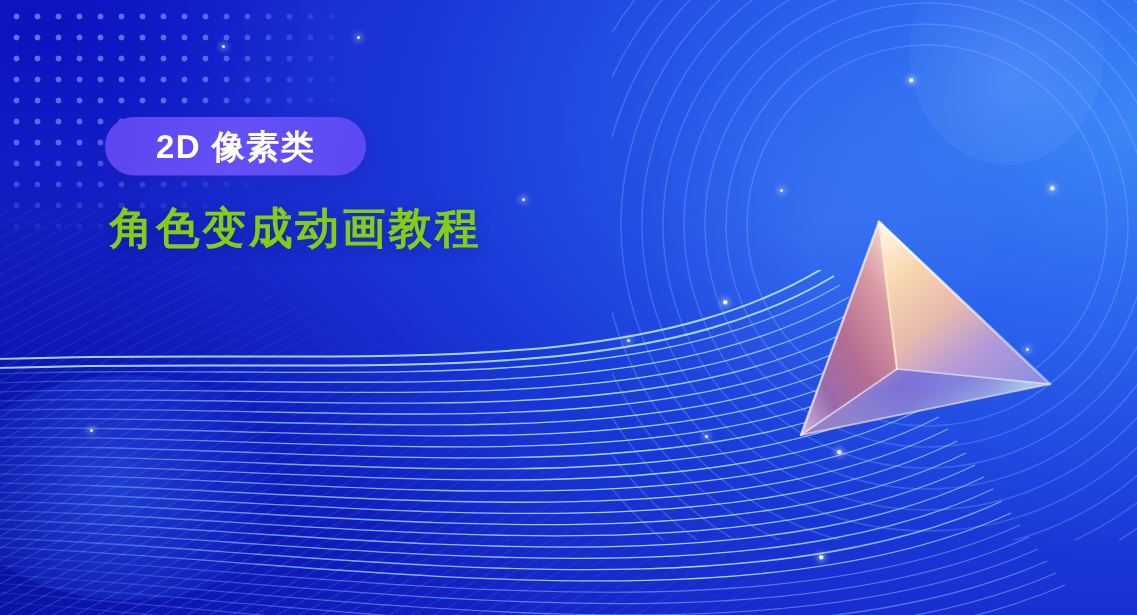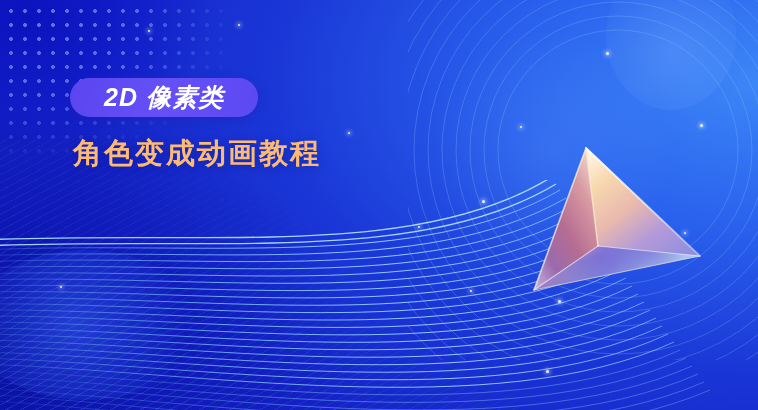--- a/index.html
+++ b/index.html
@@ -110,41 +110,40 @@
   }
   .badge {
     display: inline-flex;
     align-items: center;
     justify-content: center;
     height: 39px;
     padding: 0 34px;
     border-radius: 20px;
     background: linear-gradient(100deg, #5b45f0 0%, #6550f7 50%, #5c49f3 100%);
     color: #ffffff;
-    font-size: 25px;
+    font-size: 22px;
     font-weight: bold;
     letter-spacing: 1px;
     line-height: 1;
     box-shadow: 0 2px 10px rgba(40,30,160,0.35);
     white-space: nowrap;
-    font-style: italic;
   }
   .title {
     margin: 22px 0 0 33px;
     color: #ffffff;
     font-size: 72px;
     font-weight: bold;
     line-height: 1;
     letter-spacing: 2px;
     white-space: nowrap;
     text-shadow: 0 3px 14px rgba(5,15,110,0.38);
   }
   .subtitle {
     margin: 22px 0 0 3px;
-    color: #fdba74;
+    color: #84cc16;
     font-size: 29px;
     font-weight: bold;
     line-height: 1;
     letter-spacing: 2px;
     white-space: nowrap;
     text-shadow: 0 2px 9px rgba(5,15,110,0.35);
   }
 </style>
 </head>
 <body>

